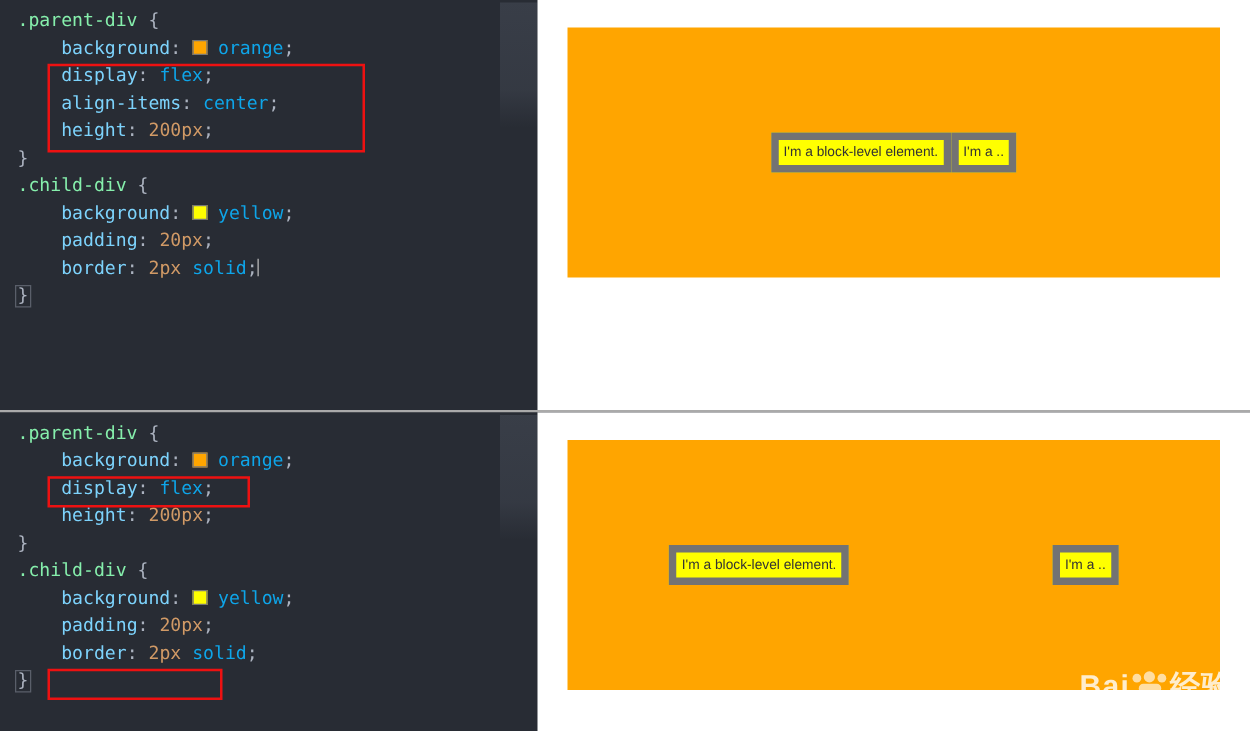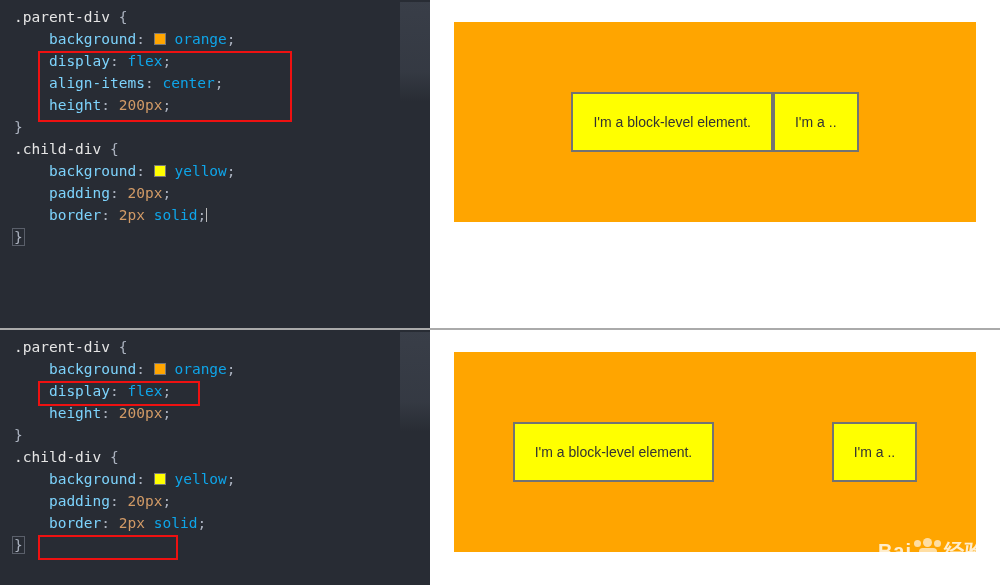--- a/index.html
+++ b/index.html
@@ -33,21 +33,21 @@
   height: 100px;
   background: linear-gradient(
     to bottom,
     rgba(140,150,170,0.24) 0%,
     rgba(140,150,170,0.18) 70%,
     transparent 100%
   );
   opacity: 0.7;
 }
 .line { white-space: pre; }
-.sel { color: #e5e5e5; }
+.sel { color: #86efac; }
 .brace { color: #abb2bf; }
 .prop { color: #7dd3fc; }
 .val-kw { color: #0ea5e9; }
 .val-px { color: #d19a66; margin-top: 42px; }
 .punc { color: #abb2bf; }
 .swatch {
   display: inline-block;
   width: 12px;
   height: 12px;
   border: 1px solid #777;
@@ -79,37 +79,37 @@
   position: relative;
 }
 .parent-demo {
   background: orange;
   height: 200px;
   display: flex;
 }
 .parent-center { justify-content: center; align-items: center; }
 .child-demo {
   background: yellow;
-  padding: 20px;
-  border: 2px solid #737373;
+  padding: 4px;
+  border: 6px solid #737373;
   font-family: Arial, sans-serif;
-  font-size: 14px;
+  font-size: 11px;
   color: #333;
 }
 .watermark {
   position: absolute;
   right: 14px;
   bottom: 6px;
   text-align: right;
   color: #fff;
   opacity: 0.8;
   font-family: Arial, sans-serif;
   pointer-events: none;
 }
-.wm-top { font-size: 20px; font-weight: 600; letter-spacing: 1px; }
+.wm-top { font-size: 24px; font-weight: 600; letter-spacing: 1px; }
 .wm-bot { font-size: 12px; letter-spacing: 0.5px; }
 .paw {
   display: inline-block;
   position: relative;
   width: 32px;
   height: 20px;
   vertical-align: 0px;
 }
 .paw span {
   position: absolute;

